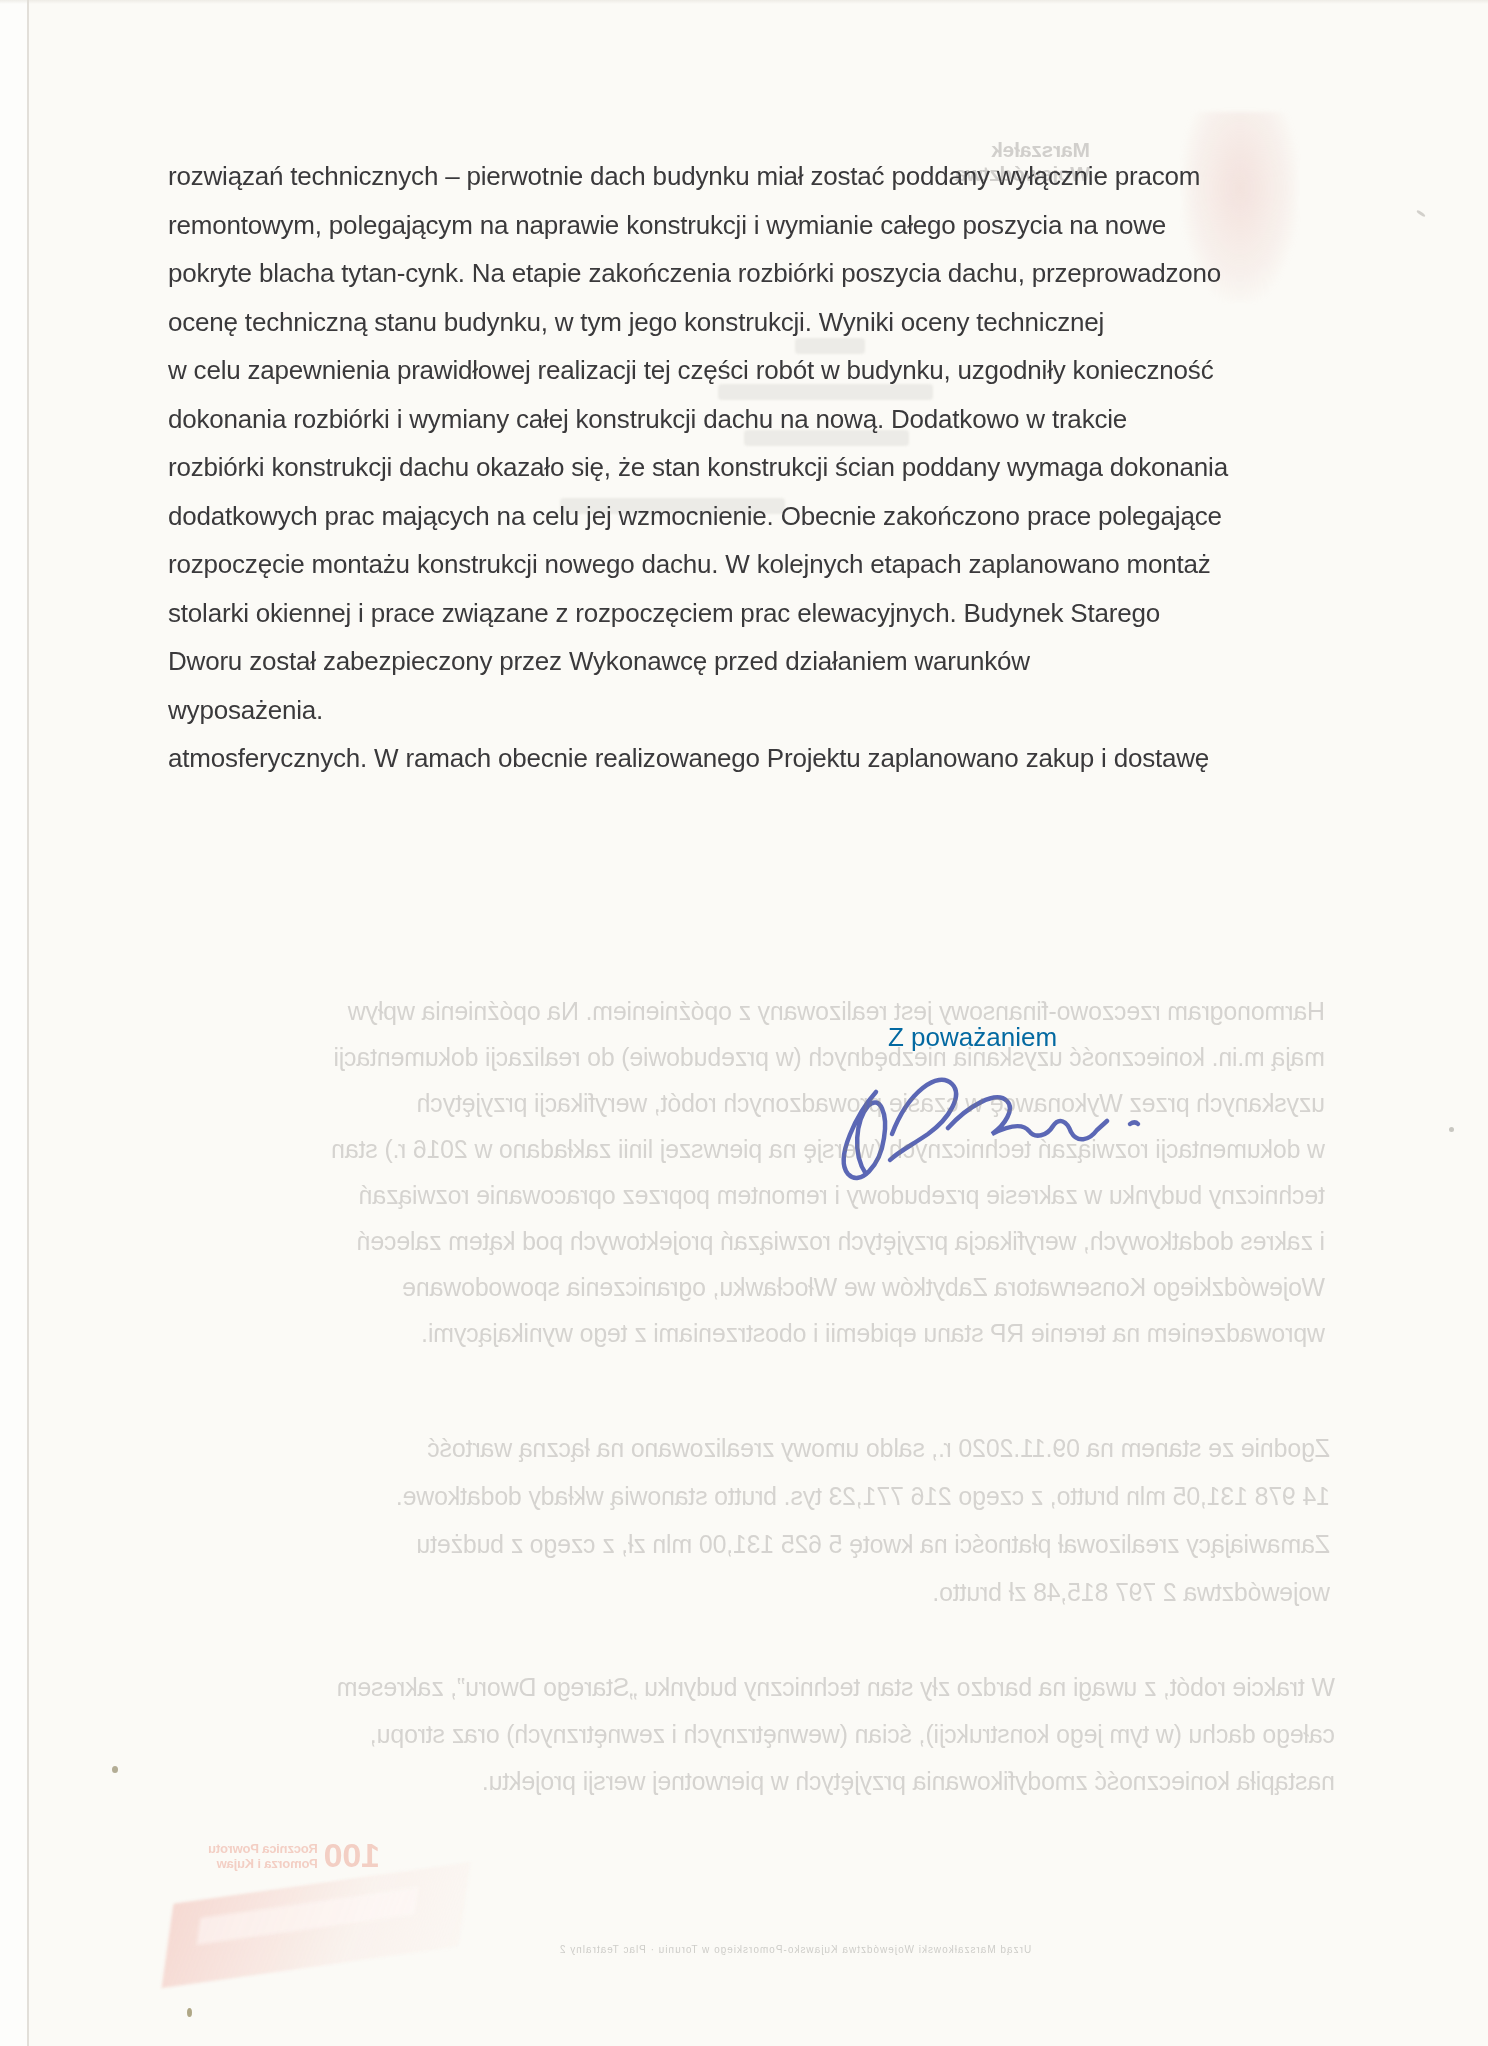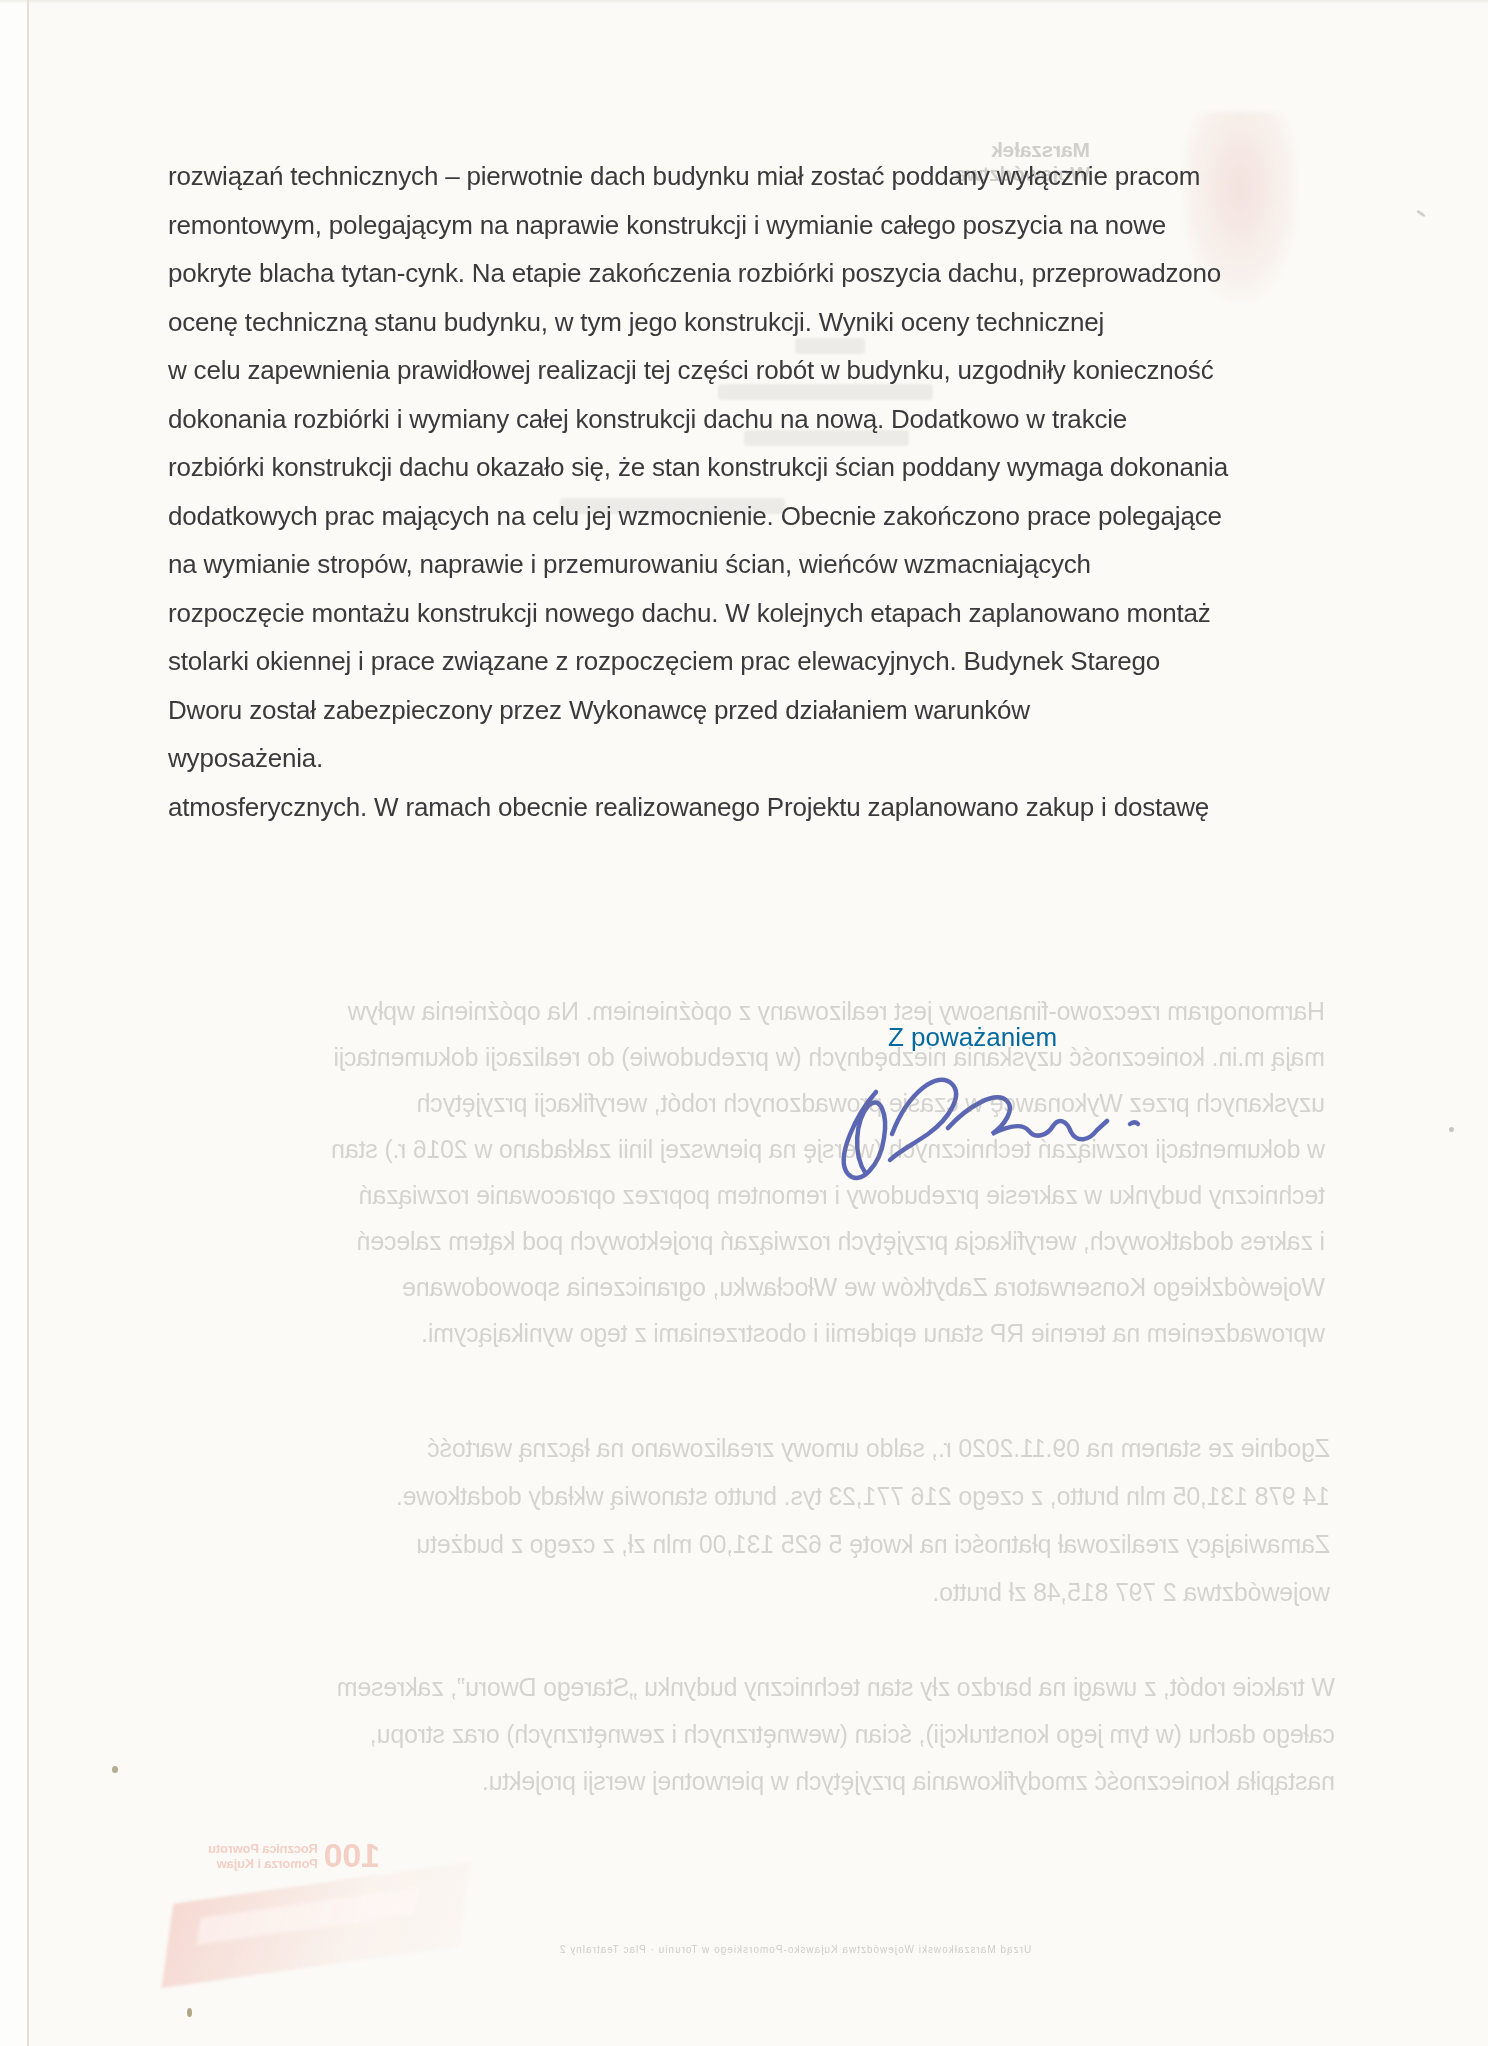--- a/index.html
+++ b/index.html
@@ -104,21 +104,20 @@
 
   <div class="main-text">
     <div class="line">rozwiązań technicznych – pierwotnie dach budynku miał zostać poddany wyłącznie pracom</div>
     <div class="line">remontowym, polegającym na naprawie konstrukcji i wymianie całego poszycia na nowe</div>
     <div class="line">pokryte blacha tytan-cynk. Na etapie zakończenia rozbiórki poszycia dachu, przeprowadzono</div>
     <div class="line">ocenę techniczną stanu budynku, w tym jego konstrukcji. Wyniki oceny technicznej</div>
     <div class="line">w celu zapewnienia prawidłowej realizacji tej części robót w budynku, uzgodniły konieczność</div>
     <div class="line">dokonania rozbiórki i wymiany całej konstrukcji dachu na nową. Dodatkowo w trakcie</div>
     <div class="line">rozbiórki konstrukcji dachu okazało się, że stan konstrukcji ścian poddany wymaga dokonania</div>
     <div class="line">dodatkowych prac mających na celu jej wzmocnienie. Obecnie zakończono prace polegające</div>
-    <div class="line">na wymianie stropów, naprawie i przemurowaniu ścian, wieńców wzmacniających</div>
     <div class="line">rozpoczęcie montażu konstrukcji nowego dachu. W kolejnych etapach zaplanowano montaż</div>
     <div class="line">stolarki okiennej i prace związane z rozpoczęciem prac elewacyjnych. Budynek Starego</div>
     <div class="line">Dworu został zabezpieczony przez Wykonawcę przed działaniem warunków</div>
     <div class="line">wyposażenia.</div>
     <div class="line">atmosferycznych. W ramach obecnie realizowanego Projektu zaplanowano zakup i dostawę</div>
   </div>
 
   <div class="closing">Z poważaniem</div>
   <div class="signature">
     <svg width="400" height="130" viewBox="0 0 400 130">

